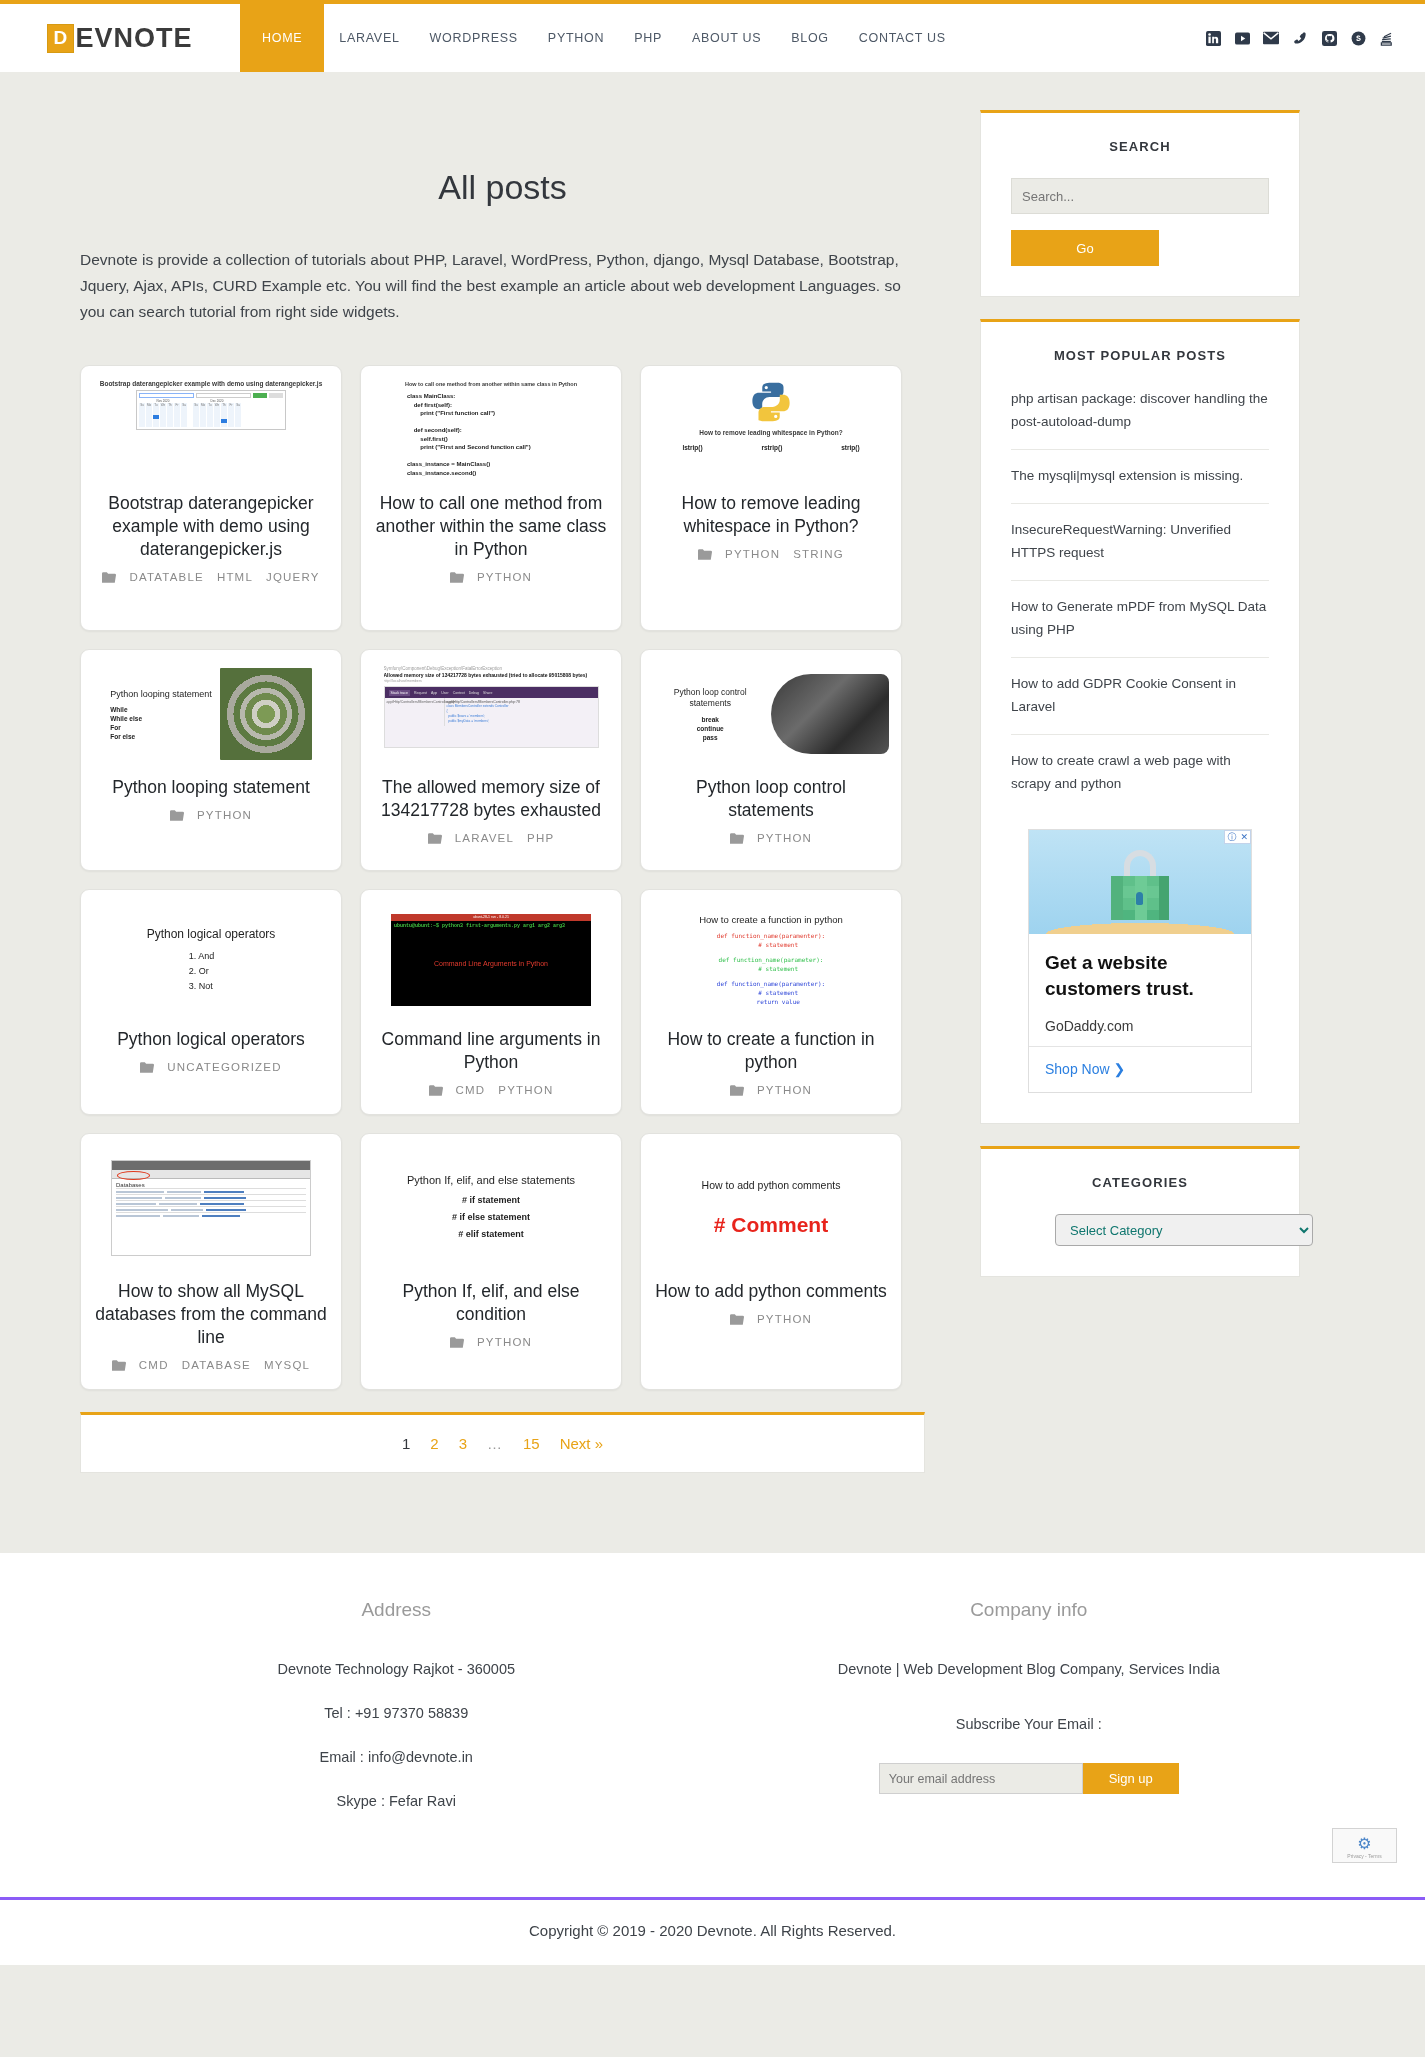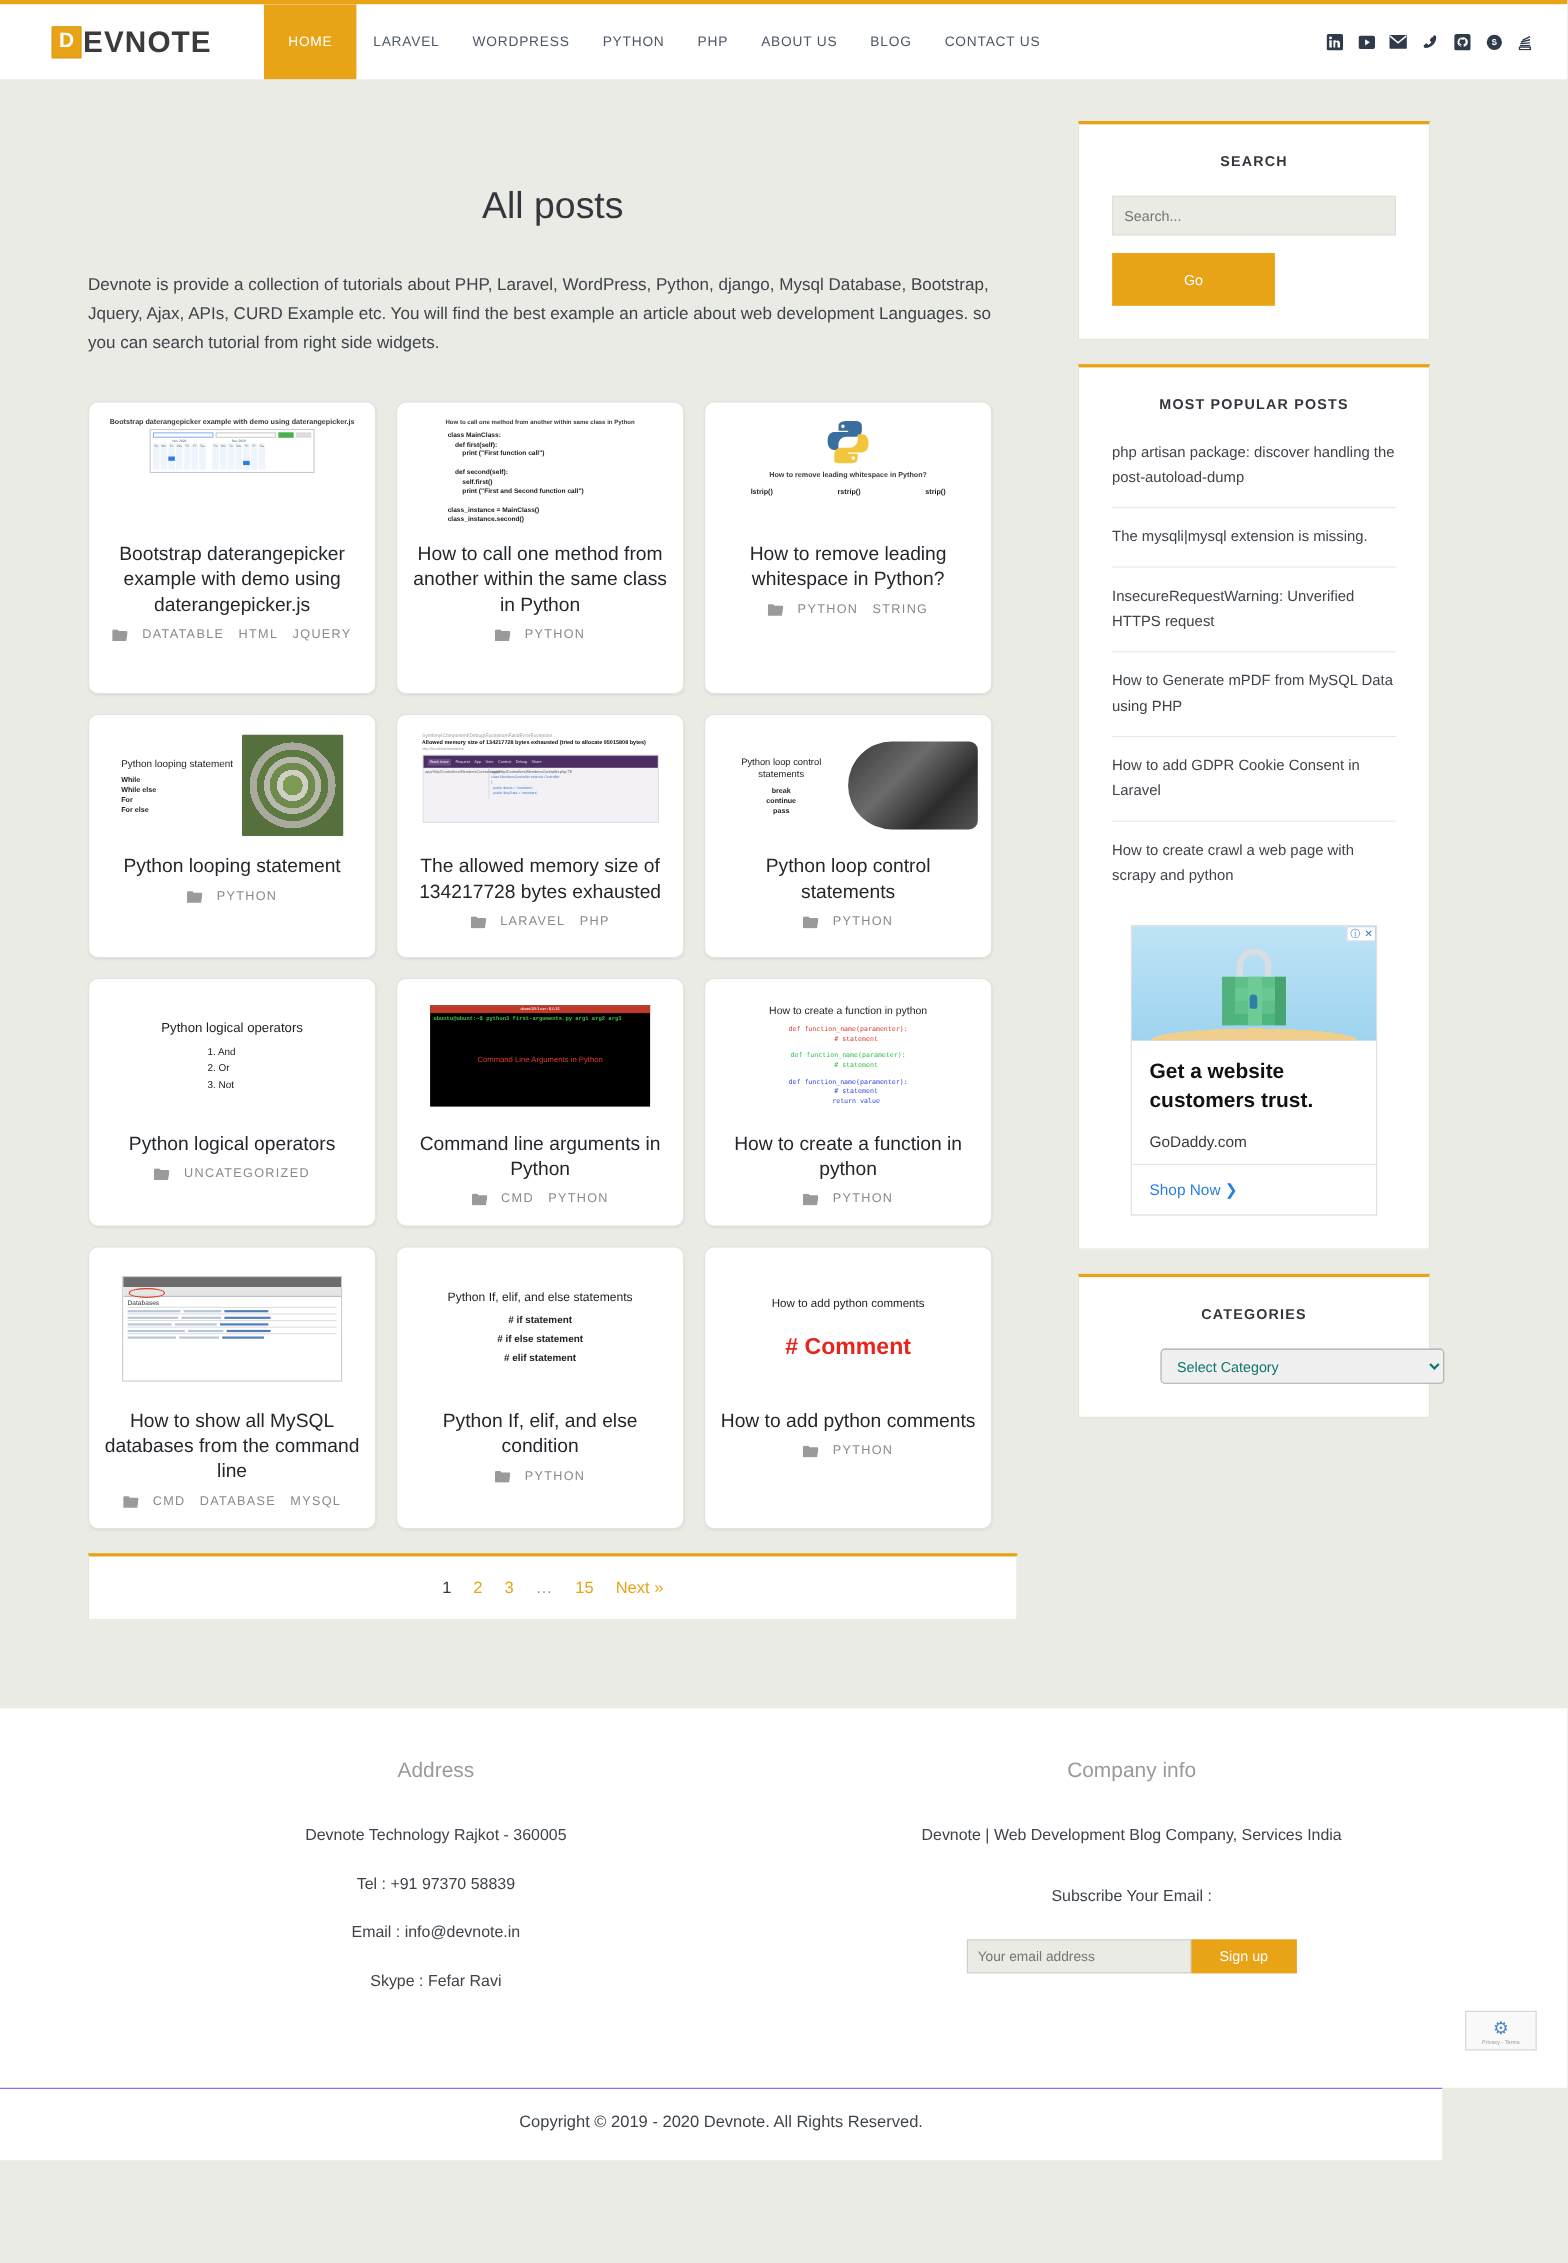--- a/index.html
+++ b/index.html
@@ -233,21 +233,21 @@
     font-size: 13px; font-weight: bold; letter-spacing: 1.1px;
     color: #33373d; margin-bottom: 24px; text-align: center;
   }
   .search-input {
     width: 100%; height: 36px;
     background: #ebebe6; border: 1px solid #dcdcd6;
     padding: 0 10px; font-size: 13px; color: #8b8b8b;
     font-family: "Liberation Sans", sans-serif;
   }
   .go-btn {
-    margin-top: 16px; width: 148px; height: 48px;
+    margin-top: 16px; width: 148px; height: 36px;
     background: #e8a317; border: none; color: #ffffff;
     font-size: 13px; cursor: pointer;
     font-family: "Liberation Sans", sans-serif;
   }
   .pop-list { list-style: none; }
   .pop-item {
     padding: 14px 0 16px 0;
     border-bottom: 1px solid #e8e8e4;
     font-size: 13.5px; line-height: 23px; color: #3f444a;
   }
@@ -346,22 +346,22 @@
     font-family: "Liberation Sans", sans-serif;
   }
   .recaptcha {
     width: 65px; margin: 14px 28px 0 auto;
     border: 1px solid #d3d3d3; background: #f9f9f9;
     text-align: center; padding: 5px 2px 2px;
   }
   .recaptcha .rc-ico { font-size: 16px; color: #4c86c9; }
   .recaptcha .rc-t { font-size: 5px; color: #9b9b9b; line-height: 7px; }
   .copyright {
-    background: #ffffff; width: 1311px;
-    border-top: 1px solid #8b5cf6;
+    background: #ffffff; width: 1425px;
+    border-top: 3px solid #8b5cf6;
     text-align: center; padding: 22px 0 26px 0;
     font-size: 15px; color: #3f444a;
   }
 </style>
 </head>
 <body>
 
 <div class="topbar-accent"></div>
 
 <div class="header">

